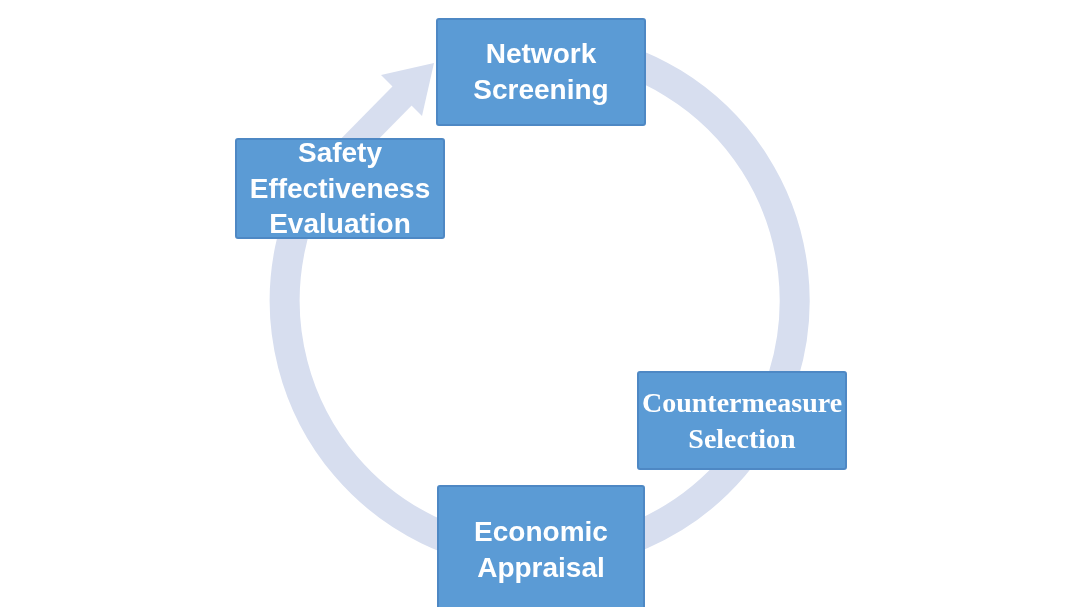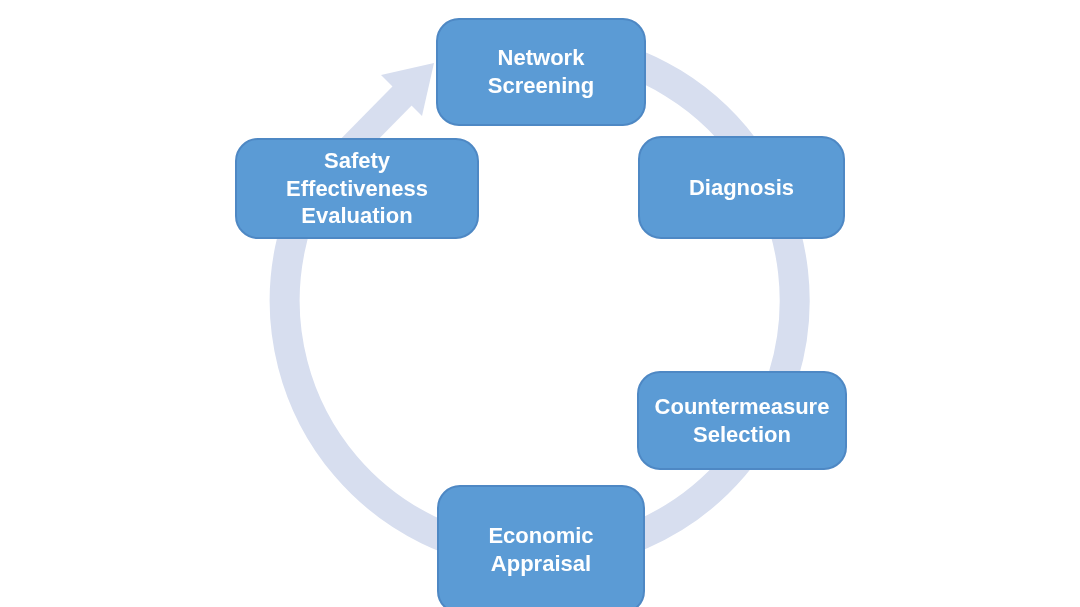--- a/index.html
+++ b/index.html
@@ -23,36 +23,36 @@
   }
   .step-box {
     position: absolute;
     z-index: 2;
     display: flex;
     align-items: center;
     justify-content: center;
     text-align: center;
     background: var(--box-fill, #5B9BD5);
     border: 2px solid var(--box-border, #4E88C4);
-    border-radius: 23px;
+    border-radius: 3px;
     box-sizing: border-box;
     color: var(--box-text, #FFFFFF);
     font-weight: bold;
-    font-size: 22px;
+    font-size: 28px;
     line-height: 1.27;
   }
   .step-label {
     white-space: pre-line;
     padding: 4px 8px;
   }
   
   .pos-network        { left: 436px; top: 18px;  width: 210px; height: 108px; }
   .pos-diagnosis      { left: 638px; top: 136px; width: 207px; height: 103px; }
-  .pos-safety         { left: 235px; top: 138px; width: 244px; height: 101px; }
-  .pos-countermeasure { left: 637px; top: 371px; width: 210px; height: 99px;  }
+  .pos-safety         { left: 235px; top: 138px; width: 210px; height: 101px; }
+  .pos-countermeasure { left: 637px; top: 371px; width: 210px; height: 99px; font-family: Liberation Serif, serif;  }
   .pos-project        { left: 233px; top: 371px; width: 210px; height: 101px; }
   .pos-economic       { left: 437px; top: 485px; width: 208px; height: 129px; }
 </style>
 </head>
 <body>
 
 <div class="canvas">
 
   <svg class="ring-svg" width="1080" height="607" viewBox="0 0 1080 607">
 
@@ -61,23 +61,20 @@
     <path d="M 342 157 L 404 94" fill="none" stroke-width="27" stroke="#D7DEEF"></path>
 
     <polygon points="434,63 422,116 381,75" fill="#D7DEEF"></polygon>
   </svg>
 
   <div class="step-box pos-network">
     <span class="step-label">Network
 Screening</span>
   </div>
 
-  <div class="step-box pos-diagnosis">
-    <span class="step-label">Diagnosis</span>
-  </div>
 
   <div class="step-box pos-countermeasure">
     <span class="step-label">Countermeasure
 Selection</span>
   </div>
 
   <div class="step-box pos-economic">
     <span class="step-label">Economic
 Appraisal</span>
   </div>

